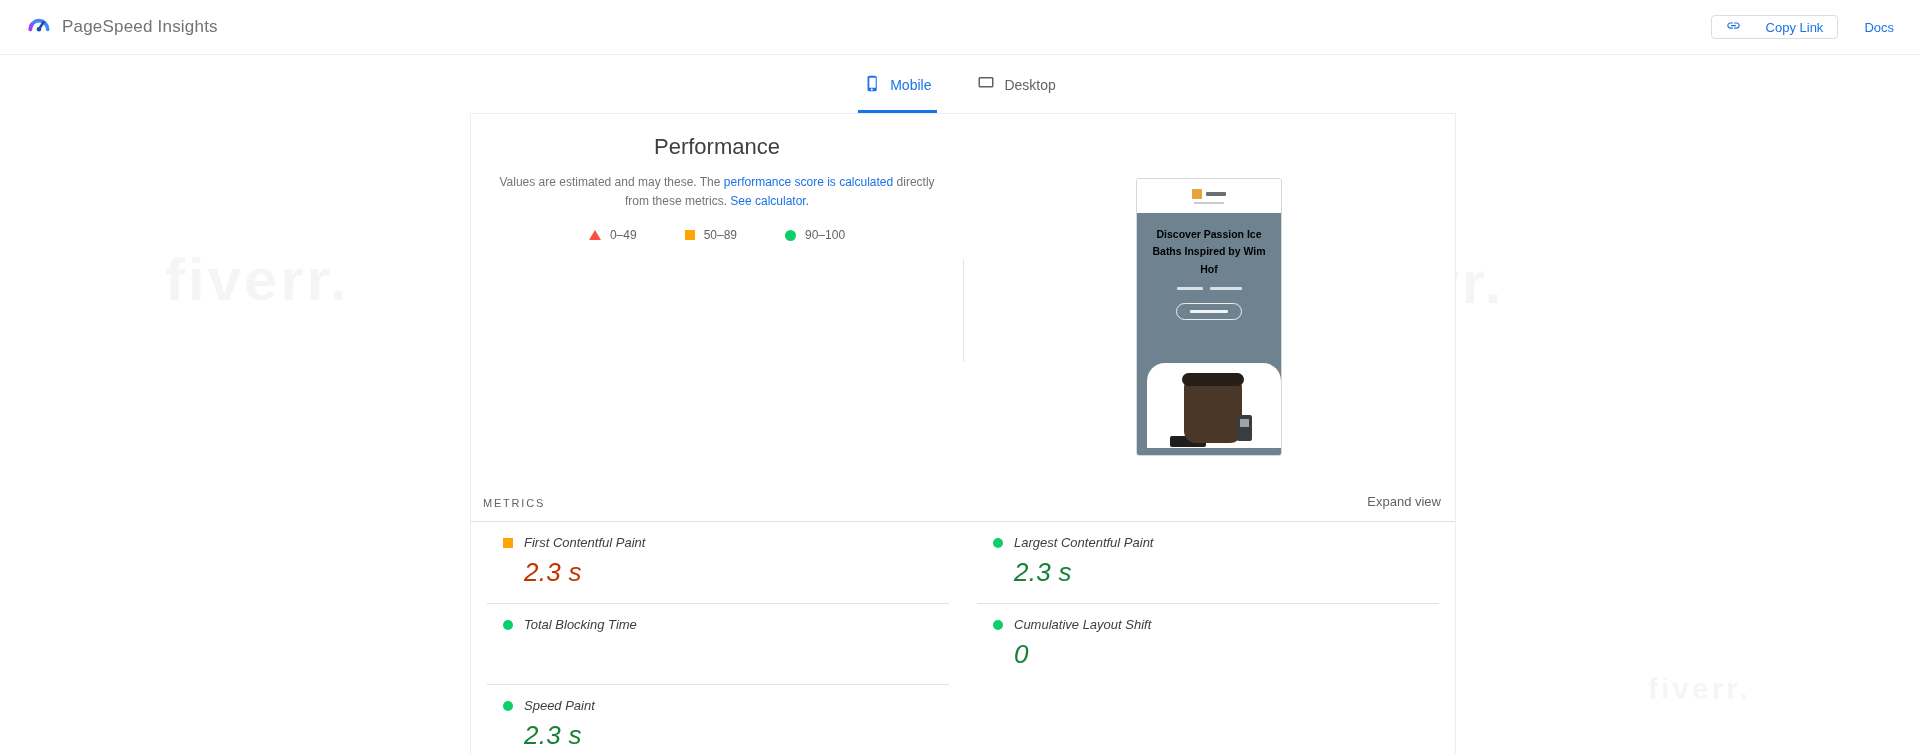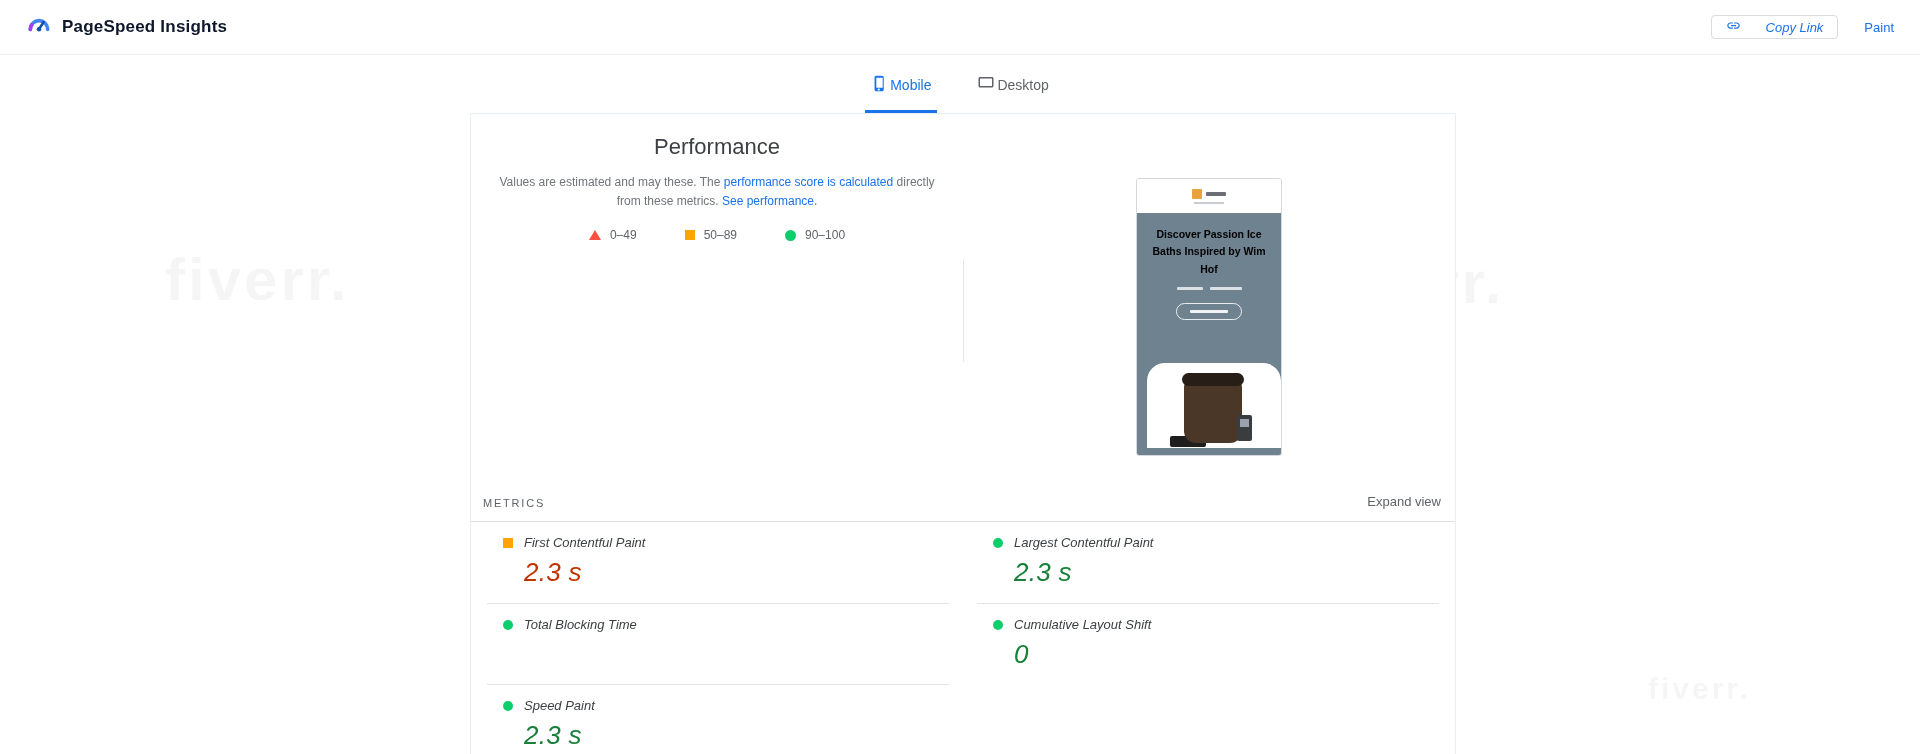--- a/index.html
+++ b/index.html
@@ -3,30 +3,30 @@
 <meta charset="utf-8">
 <style>
   * { margin:0; padding:0; box-sizing:border-box; }
   html,body { width:1920px; height:754px; background:#fff; overflow:hidden;
               font-family:"Liberation Sans", sans-serif; color:#3c4043; position:relative; }
 
   
   .header { position:absolute; top:0; left:0; width:1920px; height:55px;
             display:flex; align-items:center; padding:0 26px; border-bottom:1px solid #eef0f2; background:#fff; z-index:20;}
   .brand { display:flex; align-items:center; gap:10px; }
-  .brand-title { font-size:17px; color:#0f172a; letter-spacing:.2px;font-weight:bold; }
+  .brand-title { font-size:17px; color:#737373; letter-spacing:.2px; }
   .header-actions { margin-left:auto; display:flex; align-items:center; gap:26px; }
   .copy-link-btn { display:flex; align-items:center; gap:25px; border:1px solid #dadce0; border-radius:4px;
-                   padding:2px 14px; color:#1a73e8; font-size:13px; cursor:pointer; background:#fff;font-style:italic; }
+                   padding:2px 14px; color:#1a73e8; font-size:13px; cursor:pointer; background:#fff; }
   .docs-link { color:#1a73e8; font-size:13px; cursor:pointer; text-decoration:none; }
 
   
   .tabs { position:absolute; top:55px; left:0; width:1920px; height:58px;
           display:flex; justify-content:center; gap:34px; z-index:20; background:transparent;}
-  .tab { display:flex; align-items:center; gap:2px; font-size:14px; color:#5f6368;
+  .tab { display:flex; align-items:center; gap:9px; font-size:14px; color:#5f6368;
          padding:16px 6px 12px; cursor:pointer; border-bottom:3px solid transparent; }
   .tab.active { color:#1a73e8; border-bottom-color:#1a73e8; }
 
   
   .wm { position:absolute; font-weight:bold; color:#000; opacity:.035; letter-spacing:3px;
         font-size:60px; z-index:5; pointer-events:none; user-select:none;}
   .wm.w1{ left:165px; top:245px; } .wm.w2{ left:795px; top:248px; } .wm.w3{ left:1320px; top:248px; }
   .wm.w4{ left:1648px; top:672px; font-size:30px; }
 
   
@@ -117,21 +117,21 @@
   </div>
   <div class="header-actions">
     <button class="copy-link-btn">
       <span>
         <svg width="15" height="15" viewBox="0 0 24 24" fill="#1a73e8">
             <path d="M3.9 12c0-1.7 1.4-3.1 3.1-3.1h4V7H7c-2.8 0-5 2.2-5 5s2.2 5 5 5h4v-1.9H7c-1.7 0-3.1-1.4-3.1-3.1zM8 13h8v-2H8v2zm9-6h-4v1.9h4c1.7 0 3.1 1.4 3.1 3.1s-1.4 3.1-3.1 3.1h-4V17h4c2.8 0 5-2.2 5-5s-2.2-5-5-5z"></path>
           </svg>
       </span>
       <span>Copy Link</span>
     </button>
-    <a class="docs-link">Paint</a>
+    <a class="docs-link">Docs</a>
   </div>
 </div>
 
 <div class="tabs">
   <div class="tab active">
     <span>
       <svg width="17" height="17" viewBox="0 0 24 24" fill="#1a73e8">
           <path d="M15.5 1h-8C6.12 1 5 2.12 5 3.5v17C5 21.88 6.12 23 7.5 23h8c1.38 0 2.5-1.12 2.5-2.5v-17C18 2.12 16.88 1 15.5 1zm-4.5 21c-.83 0-1.5-.67-1.5-1.5s.67-1.5 1.5-1.5 1.5.67 1.5 1.5-.67 1.5-1.5 1.5zm5.5-4H7.5V4h9v14z"></path>
         </svg>
     </span>
@@ -146,21 +146,21 @@
     <span>Desktop</span>
   </div>
 </div>
 
 <div class="card">
   <div class="panels">
     <div class="panel-divider"></div>
 
     <div class="panel">
       <div class="perf-title">Performance</div>
-      <div class="disclaimer"><span>Values are estimated and may these. The </span><a>performance score is calculated</a><span> directly from these metrics. </span><a>See performance.</a></div>
+      <div class="disclaimer"><span>Values are estimated and may these. The </span><a>performance score is calculated</a><span> directly from these metrics. </span><a>See calculator.</a></div>
       <div class="legend">
         <div class="legend-item">
           <span class="lg-tri"></span>
           <span>0–49</span>
         </div>
         <div class="legend-item">
           <span class="lg-sq"></span>
           <span>50–89</span>
         </div>
         <div class="legend-item">

